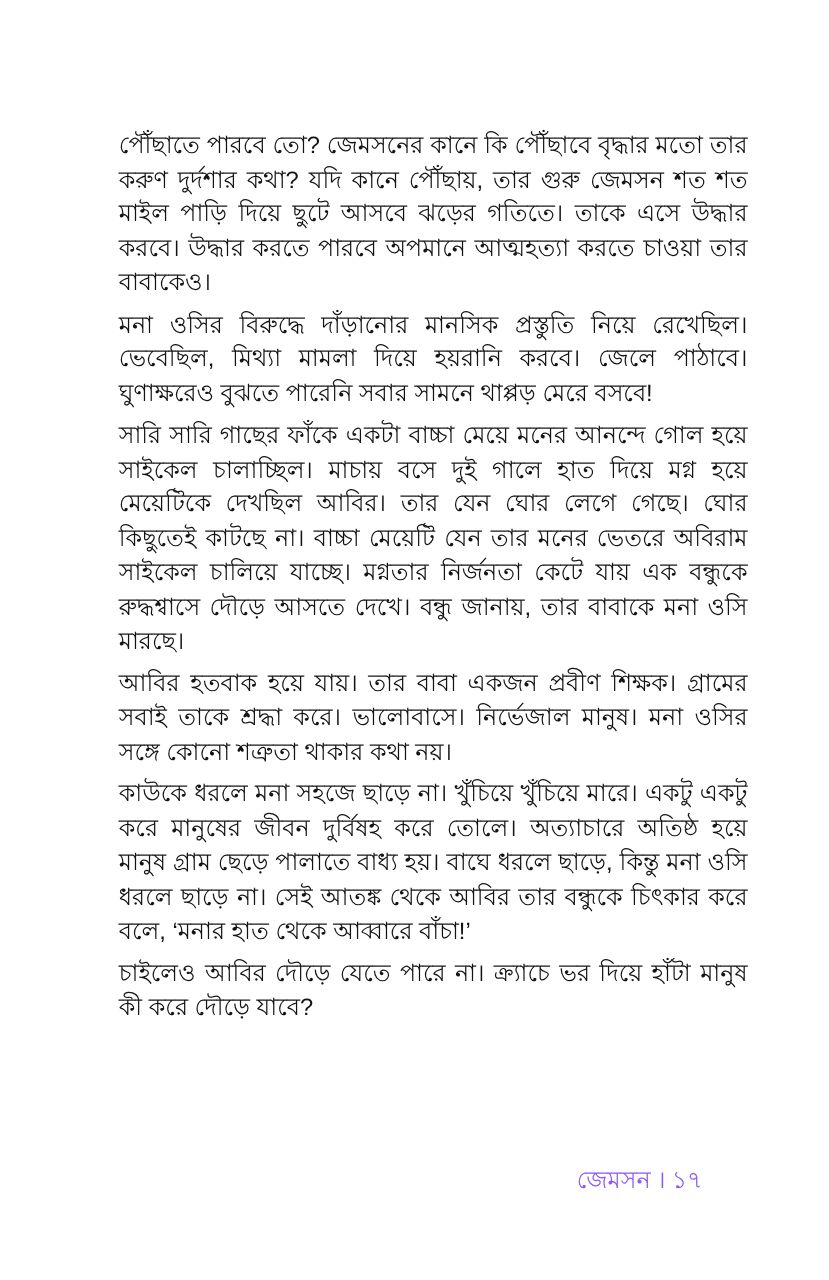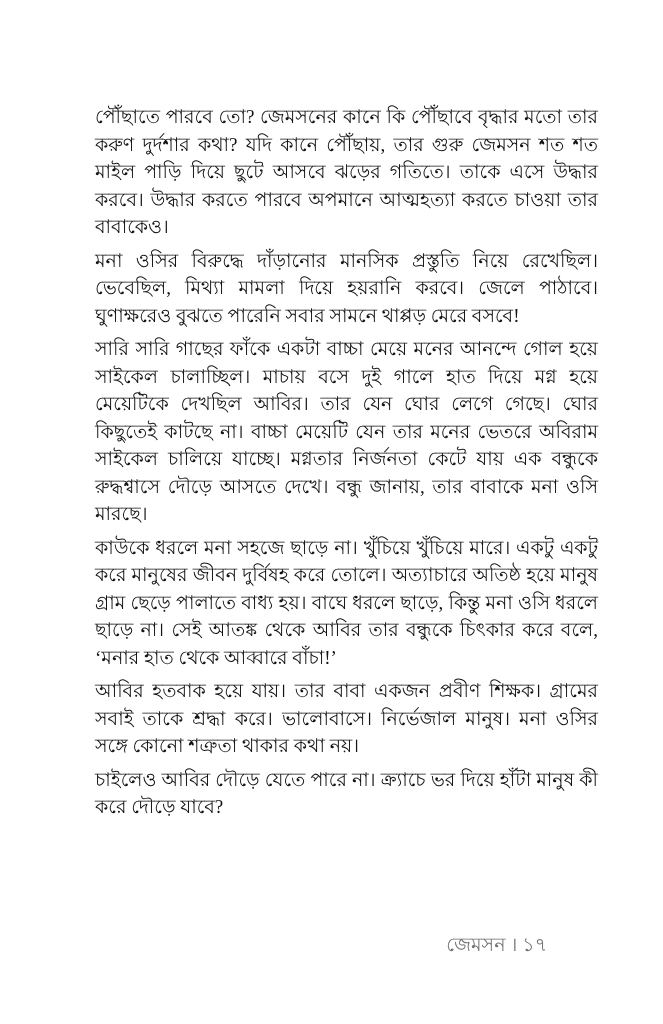--- a/index.html
+++ b/index.html
@@ -6,21 +6,21 @@
     margin: 0;
     padding: 0;
     background: #ffffff;
   }
   .page {
     position: relative;
     width: 663px;
     height: 1024px;
     background: #ffffff;
     overflow: hidden;
-    font-family: Liberation Serif, serif;
+    font-family: Liberation Sans, sans-serif;
     color: #131313;
   }
   .text-block {
     position: absolute;
     left: 95px;
     top: 103px;
     width: 503px;
     font-size: 19px;
     line-height: 27.5px;
     text-align: justify;
@@ -29,41 +29,41 @@
   .para {
     margin: 0 0 6px 0;
     padding: 0;
   }
   .para:last-child {
     margin-bottom: 0;
   }
   .page-footer {
     position: absolute;
     top: 933px;
-    right: 116px;
+    right: 101px;
     font-size: 19px;
     line-height: 24px;
-    color: #737373;
+    color: #8b5cf6;
     white-space: nowrap;
   }
   .page-footer .sep {
     margin: 0 5px;
   }
 </style>
 </head>
 <body>
 
 <div class="page">
 
   <main class="text-block">
     <p class="para">পৌঁছাতে পারবে তো? জেমসনের কানে কি পৌঁছাবে বৃদ্ধার মতো তার করুণ দুর্দশার কথা? যদি কানে পৌঁছায়, তার গুরু জেমসন শত শত মাইল পাড়ি দিয়ে ছুটে আসবে ঝড়ের গতিতে। তাকে এসে উদ্ধার করবে। উদ্ধার করতে পারবে অপমানে আত্মহত্যা করতে চাওয়া তার বাবাকেও।</p>
     <p class="para">মনা ওসির বিরুদ্ধে দাঁড়ানোর মানসিক প্রস্তুতি নিয়ে রেখেছিল। ভেবেছিল, মিথ্যা মামলা দিয়ে হয়রানি করবে। জেলে পাঠাবে। ঘুণাক্ষরেও বুঝতে পারেনি সবার সামনে থাপ্পড় মেরে বসবে!</p>
     <p class="para">সারি সারি গাছের ফাঁকে একটা বাচ্চা মেয়ে মনের আনন্দে গোল হয়ে সাইকেল চালাচ্ছিল। মাচায় বসে দুই গালে হাত দিয়ে মগ্ন হয়ে মেয়েটিকে দেখছিল আবির। তার যেন ঘোর লেগে গেছে। ঘোর কিছুতেই কাটছে না। বাচ্চা মেয়েটি যেন তার মনের ভেতরে অবিরাম সাইকেল চালিয়ে যাচ্ছে। মগ্নতার নির্জনতা কেটে যায় এক বন্ধুকে রুদ্ধশ্বাসে দৌড়ে আসতে দেখে। বন্ধু জানায়, তার বাবাকে মনা ওসি মারছে।</p>
+    <p class="para">আবির হতবাক হয়ে যায়। তার বাবা একজন প্রবীণ শিক্ষক। গ্রামের সবাই তাকে শ্রদ্ধা করে। ভালোবাসে। নির্ভেজাল মানুষ। মনা ওসির সঙ্গে কোনো শত্রুতা থাকার কথা নয়।</p>
     <p class="para">কাউকে ধরলে মনা সহজে ছাড়ে না। খুঁচিয়ে খুঁচিয়ে মারে। একটু একটু করে মানুষের জীবন দুর্বিষহ করে তোলে। অত্যাচারে অতিষ্ঠ হয়ে মানুষ গ্রাম ছেড়ে পালাতে বাধ্য হয়। বাঘে ধরলে ছাড়ে, কিন্তু মনা ওসি ধরলে ছাড়ে না। সেই আতঙ্ক থেকে আবির তার বন্ধুকে চিৎকার করে বলে, ‘মনার হাত থেকে আব্বারে বাঁচা!’</p>
-    <p class="para">আবির হতবাক হয়ে যায়। তার বাবা একজন প্রবীণ শিক্ষক। গ্রামের সবাই তাকে শ্রদ্ধা করে। ভালোবাসে। নির্ভেজাল মানুষ। মনা ওসির সঙ্গে কোনো শত্রুতা থাকার কথা নয়।</p>
     <p class="para">চাইলেও আবির দৌড়ে যেতে পারে না। ক্র্যাচে ভর দিয়ে হাঁটা মানুষ কী করে দৌড়ে যাবে?</p>
   </main>
 
   <footer class="page-footer">
     <span>জেমসন</span><span class="sep">।</span><span>১৭</span>
   </footer>
 
 </div>
 
 </body></html>

